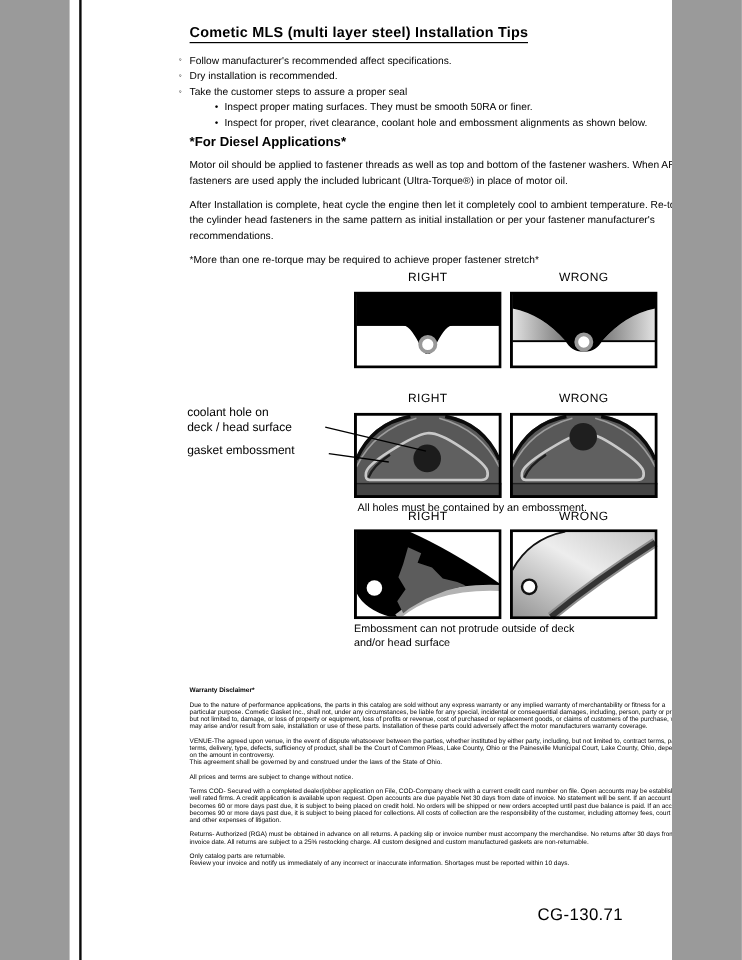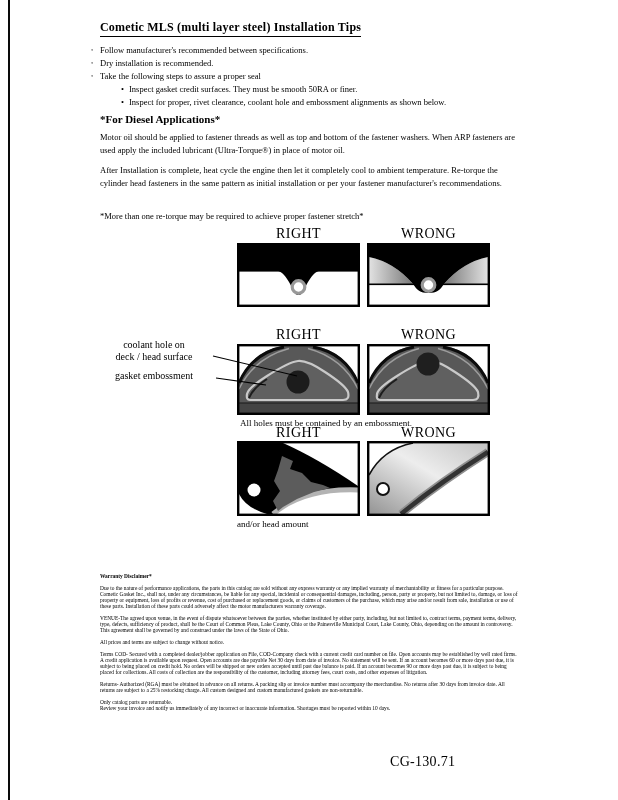--- a/index.html
+++ b/index.html
@@ -1,73 +1,73 @@
 <!DOCTYPE html>
 <html><head>
 <meta charset="utf-8">
 <style>
   html,body{margin:0;padding:0;background:#9a9a9a;}
-  .page{position:relative;width:618px;height:800px;margin:0 auto;background:#ffffff;
-        font-family:Liberation Serif, serif;color:#000;overflow:hidden;}
+  .page{position:relative;width:502px;height:800px;margin:0 auto;background:#ffffff;
+        font-family:Liberation Sans, sans-serif;color:#000;overflow:hidden;}
   .edge-line{position:absolute;left:8px;top:0;width:2px;height:100%;background:#0a0a0a;}
 
   .title{position:absolute;left:100px;top:20px;font-size:12px;font-weight:bold;
          letter-spacing:.2px;border-bottom:1.6px solid #000;padding-bottom:1px;}
 
   .bullets{position:absolute;left:91px;top:44px;width:432px;font-size:8.5px;line-height:13px;}
   .bullet{display:flex;}
   .bullet .marker{flex:0 0 9px;width:9px;font-size:7px;line-height:13px;}
   .bullet.sub{margin-left:30px;}
   .bullet.sub .marker{flex:0 0 8px;width:8px;font-size:8.5px;}
 
   .diesel-h{position:absolute;left:100px;top:113px;font-size:11px;font-weight:bold;}
   .para{position:absolute;left:100px;width:425px;font-size:8.5px;line-height:13px;}
   .para.p1{top:131px;}
   .para.p2{top:164px;}
   .para.note{top:210px;}
 
-  .dlabel{position:absolute;width:123px;text-align:center;font-size:14px;letter-spacing:.4px;}
+  .dlabel{position:absolute;width:123px;text-align:center;font-size:10px;letter-spacing:.4px;}
   .panel{position:absolute;width:123px;}
   .panel svg{display:block;}
   .caption{position:absolute;left:238px;font-size:9px;line-height:11px;}
 
-  .side-label{position:absolute;left:98px;width:112px;text-align:center;font-size:10px;line-height:11.5px;}
+  .side-label{position:absolute;left:98px;width:112px;text-align:left;font-size:10px;line-height:11.5px;}
   .leaders{position:absolute;left:210px;top:349px;width:100px;height:42px;z-index:5;}
 
   .disc{position:absolute;left:100px;top:573px;width:420px;font-size:5.4px;line-height:6px;}
   .disc .h{font-weight:bold;margin:0 0 6px 0;}
   .disc p{margin:0 0 6px 0;}
   .disc p.tight{margin:0;}
 
   .footer-code{position:absolute;left:390px;top:754px;font-size:14px;letter-spacing:.3px;}
 </style>
 </head>
 <body>
 
 <div class="page">
   <div class="edge-line"></div>
 
   <div class="title">Cometic MLS (multi layer steel) Installation Tips</div>
 
   <div class="bullets">
     <div class="bullet">
       <span class="marker">◦</span>
-      <span>Follow manufacturer's recommended between specifications.</span>
+      <span>Follow manufacturer's recommended affect specifications.</span>
     </div>
     <div class="bullet">
       <span class="marker">◦</span>
       <span>Dry installation is recommended.</span>
     </div>
     <div class="bullet">
       <span class="marker">◦</span>
-      <span>Take the following steps to assure a proper seal</span>
+      <span>Take the customer steps to assure a proper seal</span>
     </div>
     <div class="bullet sub">
       <span class="marker">•</span>
-      <span>Inspect gasket credit surfaces.  They must be smooth 50RA or finer.</span>
+      <span>Inspect proper mating surfaces.  They must be smooth 50RA or finer.</span>
     </div>
     <div class="bullet sub">
       <span class="marker">•</span>
       <span>Inspect for proper, rivet clearance, coolant hole and embossment alignments as shown below.</span>
     </div>
   </div>
 
   <div class="diesel-h">*For Diesel Applications*</div>
   <div class="para p1">Motor oil should be applied to fastener threads as well as top and bottom of the fastener washers. When ARP fasteners are used apply the included lubricant (Ultra-Torque®) in place of motor oil.</div>
   <div class="para note">*More than one re-torque may be required to achieve proper fastener stretch*</div>
@@ -195,21 +195,22 @@
       <path d="M2,34 Q16,8 46,2" fill="none" stroke="#111111" stroke-width="1.6"></path>
       <path d="M38,75 Q76,46 121,16 L121,75 Z" fill="#ffffff"></path>
       <path d="M34,73 Q72,42 121,11" fill="none" stroke="#8f8f8f" stroke-width="8"></path>
       <path d="M34,73 Q72,42 121,11" fill="none" stroke="#333333" stroke-width="4.5"></path>
       <circle cx="16" cy="48" r="6" fill="#ffffff" stroke="#111111" stroke-width="2"></circle>
       <rect x="1.2" y="1.2" width="120.6" height="72.6" fill="none" stroke="#000000" stroke-width="2.4"></rect>
     </svg>
   </div>
 
   <div class="caption" style="top:519px;left:237px;">
-    <div>and/or head amount</div>
+    <div>Embossment can not protrude outside of deck</div>
+    <div>and/or head surface</div>
   </div>
 
   <div class="disc">
     <div class="h">Warranty Disclaimer*</div>
     <p>Due to the nature of performance applications, the parts in this catalog are sold without any express warranty or any implied warranty of merchantability or fitness for a particular purpose.  Cometic Gasket Inc., shall not, under any circumstances, be liable for any special, incidental or consequential damages, including, person, party or property, but not limited to, damage, or loss of property or equipment, loss of profits or revenue, cost of purchased or replacement goods, or claims of customers of the purchase, which may arise and/or result from sale, installation or use of these parts.  Installation of these parts could adversely affect the motor manufacturers warranty coverage.</p>
     <p class="tight">VENUE-The agreed upon venue, in the event of dispute whatsoever between the parties, whether instituted by either party, including, but not limited to, contract terms, payment terms, delivery, type, defects, sufficiency of product, shall be the Court of Common Pleas, Lake County, Ohio or the Painesville Municipal Court, Lake County, Ohio, depending on the amount in controversy.</p>
     <p>This agreement shall be governed by and construed under the laws of the State of Ohio.</p>
     <p>All prices and terms are subject to change without notice.</p>
     <p>Terms COD- Secured with a completed dealer/jobber application on File, COD-Company check with a current credit card number on file.  Open accounts may be established by well rated firms.  A credit application is available upon request.  Open accounts are due payable Net 30 days from date of invoice.  No statement will be sent.  If an account becomes 60 or more days past due, it is subject to being placed on credit hold.  No orders will be shipped or new orders accepted until past due balance is paid.  If an account becomes 90 or more days past due, it is subject to being placed for collections.  All costs of collection are the responsibility of the customer, including attorney fees, court costs, and other expenses of litigation.</p>
     <p>Returns- Authorized (RGA) must be obtained in advance on all returns.  A packing slip or invoice number must accompany the merchandise.  No returns after 30 days from invoice date.  All returns are subject to a 25% restocking charge.  All custom designed and custom manufactured gaskets are non-returnable.</p>

